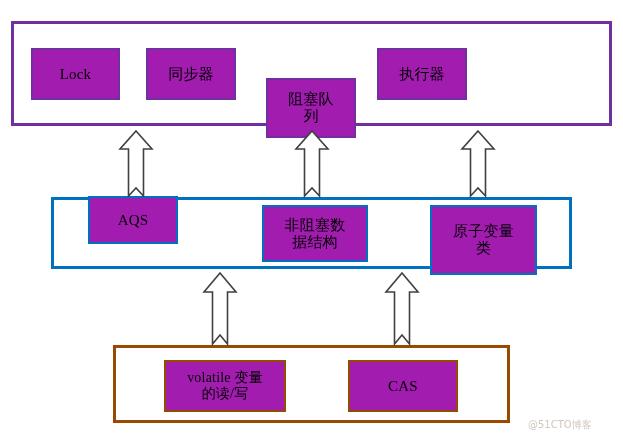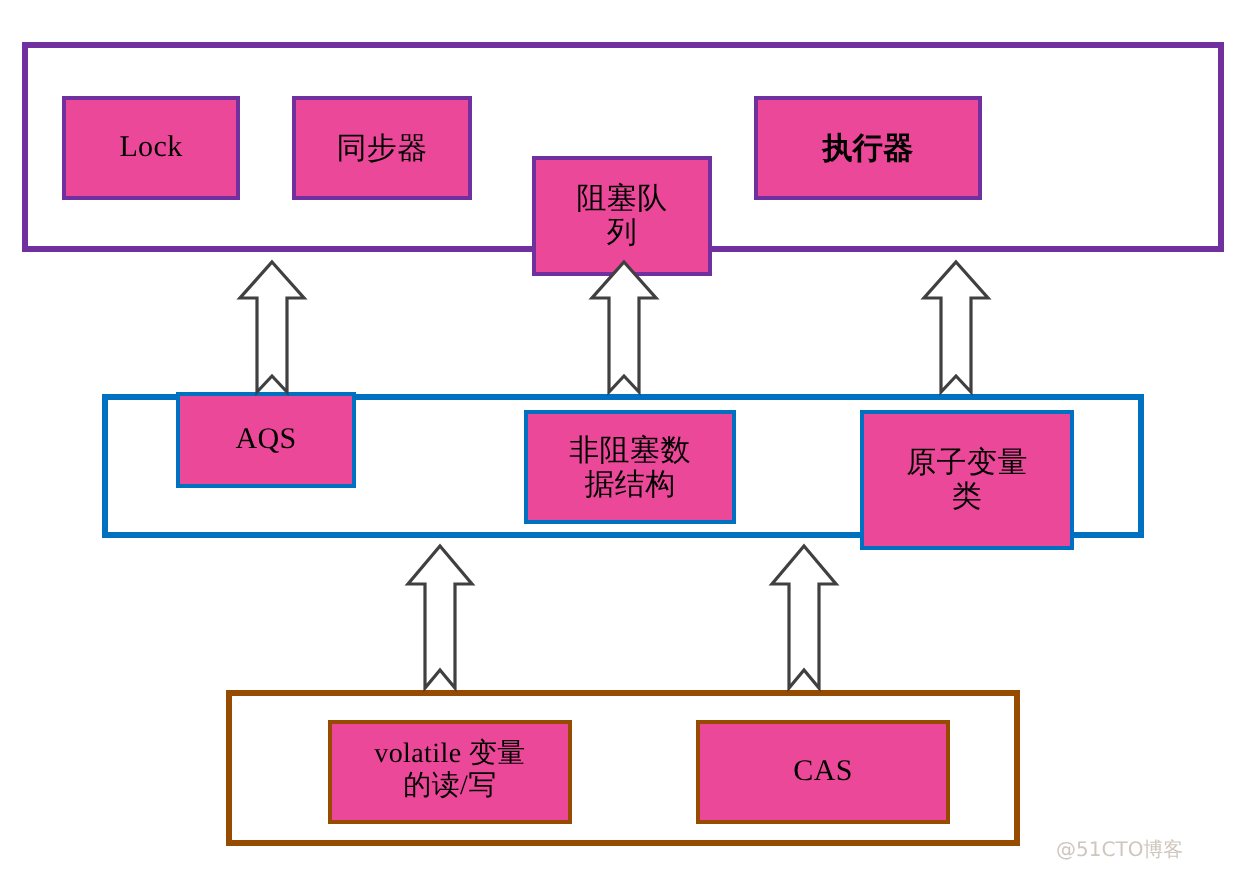--- a/index.html
+++ b/index.html
@@ -31,21 +31,21 @@
     border: 3px solid var(--blue, #0070c0);
   }
   .band-base {
     border: 3px solid var(--brown, #964b00);
   }
 
   
   .node {
     position: absolute;
     box-sizing: border-box;
-    background: #ec4899;
+    background: #a21caf;
     display: flex;
     align-items: center;
     justify-content: center;
     text-align: center;
     line-height: 1.12;
     color: #000000;
     letter-spacing: 0.2px;
   }
   .node-purple { border: 2px solid #7030a0; }
   .node-blue   { border: 2px solid #0070c0; }
@@ -89,21 +89,21 @@
   </div>
 
   <div class="node node-purple" style="left: 146px; top: 48px; width: 90px; height: 52px; border-color: rgb(112, 48, 160);">
     <span class="t-cjk">同步器</span>
   </div>
 
   <div class="node node-purple" style="left: 266px; top: 44px; width: 90px; height: 60px; border-color: rgb(112, 48, 160); margin-top: 34px;">
     <span class="t-cjk">阻塞队<br>列</span>
   </div>
 
-  <div class="node node-purple" style="left: 377px; top: 48px; width: 114px; height: 52px; border-color: rgb(112, 48, 160); font-weight: bold;">
+  <div class="node node-purple" style="left: 377px; top: 48px; width: 90px; height: 52px; border-color: rgb(112, 48, 160);">
     <span class="t-cjk">执行器</span>
   </div>
 
 
   <div class="band band-mid" style="left: 51px; top: 197px; width: 521px; height: 72px; border-color: rgb(0, 112, 192);"></div>
 
   <div class="node node-blue" style="left: 88px; top: 196px; width: 90px; height: 48px; border-color: rgb(0, 112, 192);">
     <span class="t-latin">AQS</span>
   </div>
 
@@ -114,21 +114,21 @@
   <div class="node node-blue" style="left: 430px; top: 205px; width: 107px; height: 70px; border-color: rgb(0, 112, 192);">
     <span class="t-cjk">原子变量<br>类</span>
   </div>
 
   <div class="band band-base" style="left: 113px; top: 345px; width: 397px; height: 78px; border-color: rgb(150, 75, 0);"></div>
 
   <div class="node node-brown" style="left: 164px; top: 360px; width: 122px; height: 52px; border-color: rgb(150, 75, 0);">
     <span class="t-mixed">volatile 变量<br>的读/写</span>
   </div>
 
-  <div class="node node-brown" style="left: 348px; top: 360px; width: 127px; height: 52px; border-color: rgb(150, 75, 0); justify-content: center;">
+  <div class="node node-brown" style="left: 348px; top: 360px; width: 110px; height: 52px; border-color: rgb(150, 75, 0); justify-content: center;">
     <span class="t-latin">CAS</span>
   </div>
 
   <div class="arrow" style="left:119px; top:130px; width:34px; height:67px;">
     <svg width="34" height="67" viewBox="0 0 34 67">
       <path d="M17 1 L33 19 L24.5 19 L24.5 66 L17 58 L9.5 66 L9.5 19 L1 19 Z" fill="#ffffff" stroke="#404040" stroke-width="1.6" stroke-linejoin="miter"></path>
     </svg>
   </div>
 
   <div class="arrow" style="left:295px; top:130px; width:34px; height:67px;">

